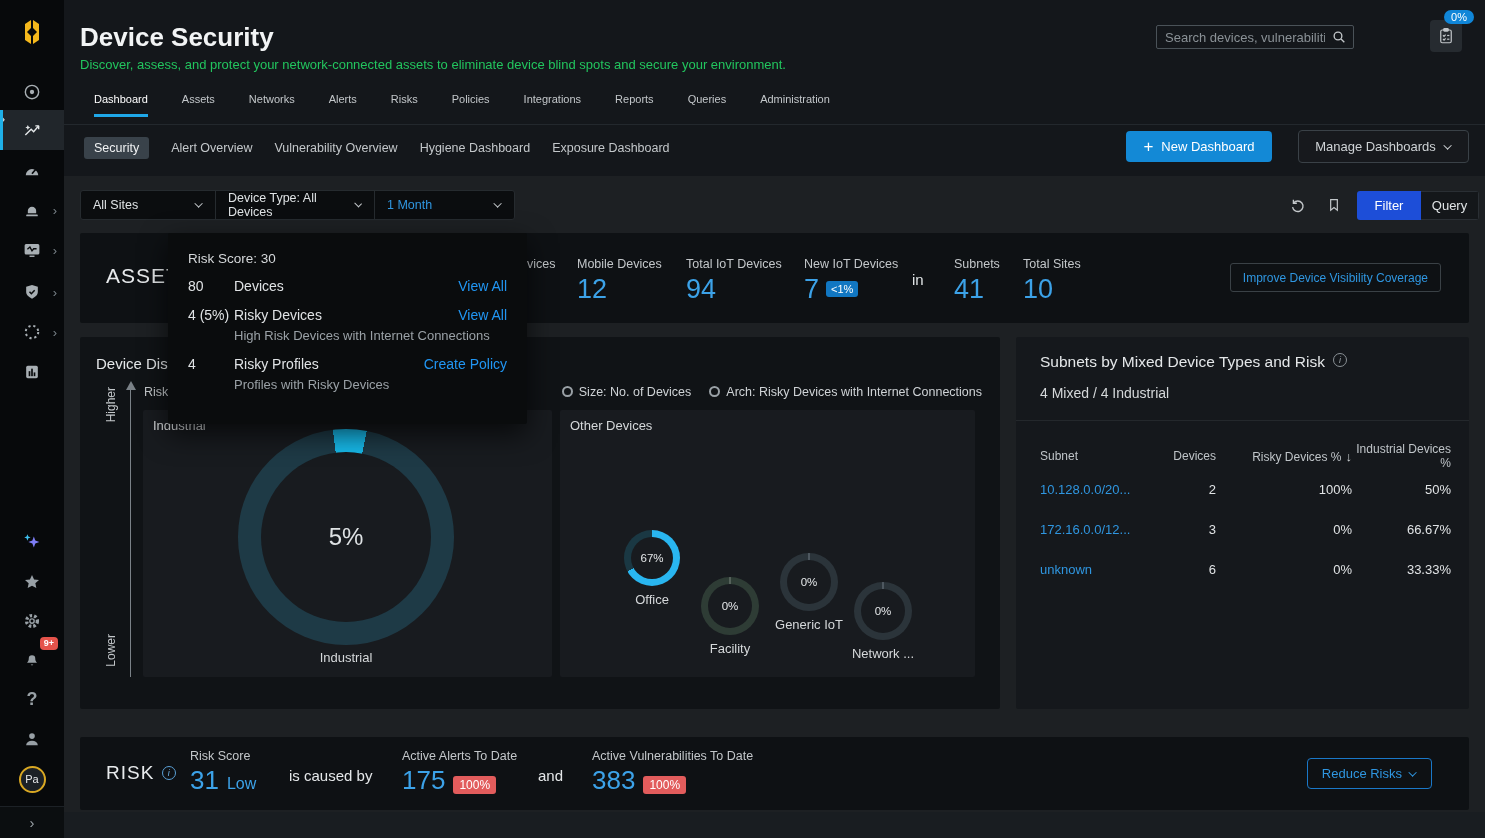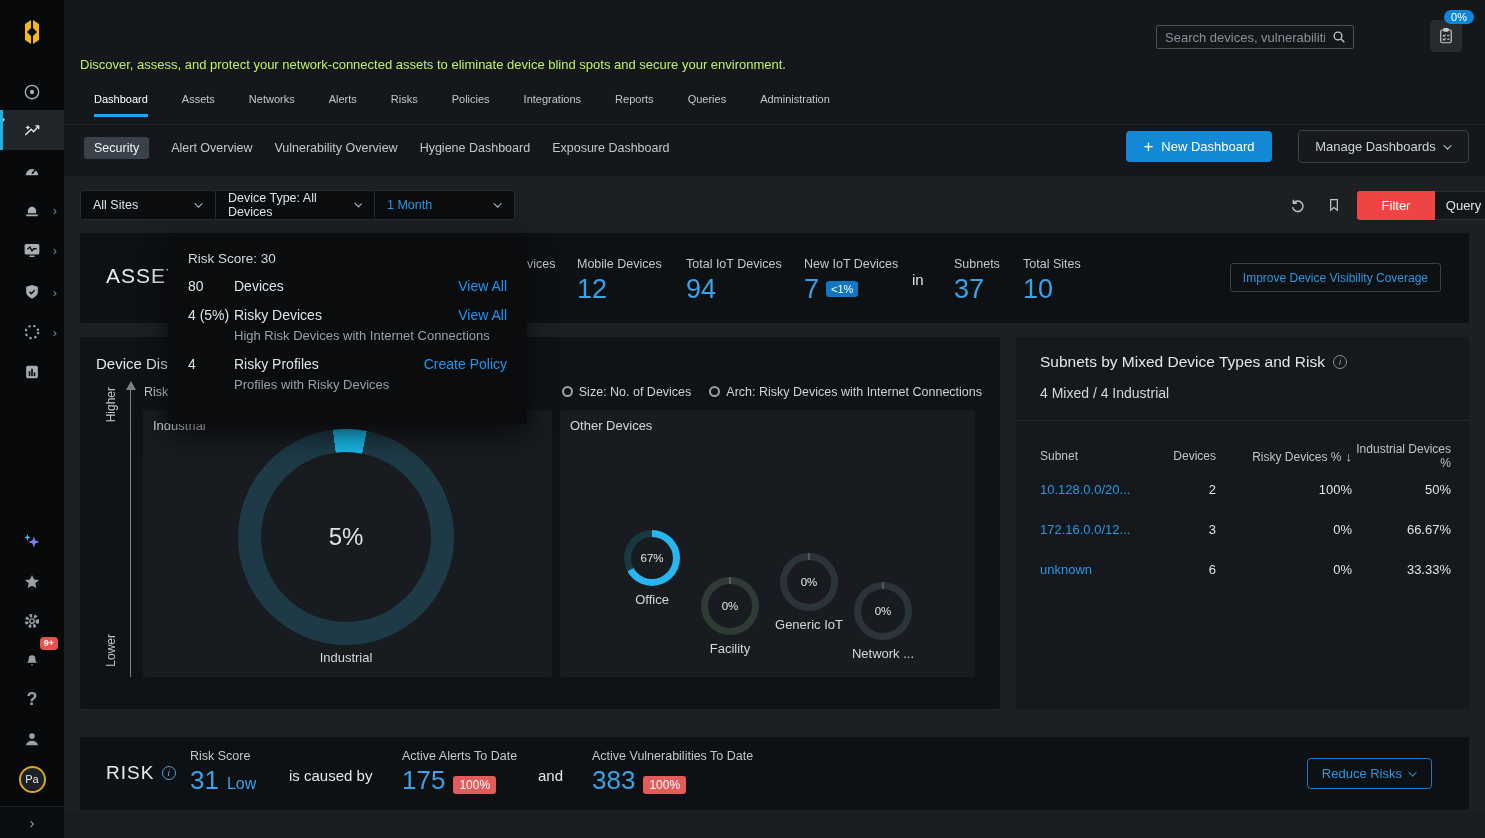--- a/index.html
+++ b/index.html
@@ -13,21 +13,21 @@
   .sb-item .chevr { position:absolute; right:7px; top:50%; transform:translateY(-50%); color:#778087; font-size:13px; }
   .sb-active { position:absolute; left:0; top:110px; width:64px; height:40px; background:#21262b; }
   .sb-active .bar { position:absolute; left:0; top:0; width:3px; height:40px; background:#1fb0e8; }
   .sb-badge { position:absolute; right:6px; top:-6px; background:#e5534b; color:#fff; font-size:9px; font-weight:bold; padding:1px 4px; border-radius:4px; line-height:11px; }
   .avatar { width:27px; height:27px; border-radius:50%; border:2px solid #d9a823; background:#1c2126; color:#e8eaec; font-size:11px; display:flex; align-items:center; justify-content:center; }
   .sb-footer { position:absolute; left:0; bottom:0; width:64px; height:32px; border-top:1px solid #1c2126; background:#0b0e10; display:flex; align-items:center; justify-content:center; color:#9aa1a6; font-size:15px; }
 
   
   .main-header { position:absolute; left:64px; top:0; width:1421px; height:176px; background:#14171b; }
   .page-title { position:absolute; left:16px; top:22px; font-size:26px; font-weight:600; color:#f2f4f5; }
-  .page-subtitle { position:absolute; left:16px; top:57px; font-size:13px; color:#bef264; }
+  .page-subtitle { position:absolute; left:16px; top:57px; font-size:13px; color:#22c55e; }
   .search-box { position:absolute; left:1053px; top:25px; width:237px; height:24px;padding-left:39px; }
   .search-box input { width:100%; height:100%; background:transparent; border:1px solid #4a5258; border-radius:2px; color:#b9bfc3; font-size:13px; padding:0 28px 0 8px; font-family:"Liberation Sans", sans-serif; outline:none; }
   .search-box input::placeholder { color:#8a9196; }
   .search-ic { position:absolute; right:7px; top:4px; }
   .coverage-btn { position:absolute; left:1366px; top:20px; width:32px; height:32px; background:#262b30; border-radius:4px; display:flex; align-items:center; justify-content:center; }
   .coverage-badge { position:absolute; right:-12px; top:-10px; background:#1086d8; color:#fff; font-size:11px; padding:1px 7px; border-radius:9px; }
   .nav-tabs { position:absolute; left:30px; top:93px; display:flex; gap:34px; font-size:11px; color:#c3c7ca; }
   .nav-tab { cursor:default; position:relative; padding-bottom:12px; }
   .nav-tab.active { color:#ffffff; }
   .nav-tab.active::after { content:""; position:absolute; left:0; right:0; bottom:0; height:3px; background:#1fa7e8; }
@@ -43,21 +43,21 @@
   
   .content { position:absolute; left:64px; top:176px; width:1421px; height:662px; background:#1d2023; }
 
   .filter-bar { position:absolute; left:16px; top:14px; height:30px; display:flex; background:#0b0d0f; border:1px solid #262b2f; border-radius:3px; font-size:12.5px; color:#dfe3e5; }
   .filter-seg { display:flex; align-items:center; justify-content:space-between; padding:0 12px; border-left:1px solid #262b2f; }
   .filter-seg:first-child { border-left:none; }
   .filter-seg .chev { margin-left:12px; color:#c3c7ca; }
   .seg-time { color:#2f96e0; }
   .tool-ic { position:absolute; top:18px; width:22px; height:22px; display:flex; align-items:center; justify-content:center; }
   .fq { position:absolute; left:1293px; top:15px; display:flex; height:29px; border-radius:3px; overflow:hidden; font-size:13px; }
-  .fq .f { width:78px; background:#ef4444; color:#fff; display:flex; align-items:center; justify-content:center; }
+  .fq .f { width:64px; background:#1d4ed8; color:#fff; display:flex; align-items:center; justify-content:center; }
   .fq .q { width:58px; background:#14171a; color:#dfe3e5; display:flex; align-items:center; justify-content:center; border:1px solid #2a2f34; border-left:none; }
 
   
   .band { position:absolute; left:16px; width:1389px; background:#0e1114; border-radius:2px; }
   .band-assets { top:57px; height:90px; }
   .band-risk { top:561px; height:73px; }
   .band-title { font-size:21px; letter-spacing:1px; color:#e8ebed; font-weight:500; }
 
   .stat { position:absolute; }
   .stat .lb { font-size:12.5px; color:#c3c7ca; white-space:nowrap; }
@@ -91,21 +91,21 @@
   .subpanel .plab { position:absolute; left:10px; top:8px; font-size:13px; color:#d5d8da; }
   .donut-big { position:absolute; left:95px; top:19px; width:216px; height:216px; border-radius:50%; background:conic-gradient(from -7deg, #17b8e8 0deg 18deg, #1e3a46 18deg 360deg); }
   .donut-big .hole { position:absolute; inset:23px; border-radius:50%; background:#181b1f; display:flex; align-items:center; justify-content:center; font-size:24px; color:#dfe3e5; }
   .donut-cap { position:absolute; left:95px; top:240px; width:216px; text-align:center; font-size:13px; color:#d5d8da; }
   .bubble { position:absolute; border-radius:50%; }
   .bubble .hole { position:absolute; inset:7px; border-radius:50%; background:#181b1f; display:flex; align-items:center; justify-content:center; font-size:11.5px; color:#e4e7e9; }
   .bubble-lab { position:absolute; font-size:13px; color:#d5d8da; text-align:center; }
 
   
   .panel-subnets { position:absolute; left:952px; top:161px; width:453px; height:372px; background:#15181c; border-radius:2px; }
-  .sn-title { position:absolute; left:24px; top:16px; font-size:15.5px; color:#e4e7e9; display:flex; align-items:center; gap:8px; }
+  .sn-title { position:absolute; left:24px; top:16px; font-size:15.5px; color:#e4e7e9; display:flex; align-items:flex-start; gap:8px; }
   .sn-sub { position:absolute; left:24px; top:48px; font-size:14px; color:#d5d8da; }
   .sn-div { position:absolute; left:0; top:83px; width:453px; height:1px; background:#24282c; }
   .sn-table { position:absolute; left:24px; right:18px; top:106px; }
   .sn-hrow { display:flex; font-size:12px; color:#bfc4c8; height:26px; align-items:center; }
   .sn-row { display:flex; font-size:13px; color:#e0e3e5; height:40px; align-items:center; }
   .c1 { width:112px; flex:none; }
   .c2 { width:64px; flex:none; text-align:right; }
   .c3 { width:136px; flex:none; text-align:right; }
   .c4 { flex:1; text-align:right; }
   .sn-link { color:#2f96e0; }
@@ -246,20 +246,21 @@
   <div class="sb-item" style="top:763px;">
     <div class="avatar">Pa</div>
   </div>
 
   <div class="sb-footer">
     <span>›</span>
   </div>
 </div>
 
 <div class="main-header">
+  <div class="page-title">Device Security</div>
   <div class="page-subtitle">Discover, assess, and protect your network-connected assets to eliminate device blind spots and secure your environment.</div>
 
   <div class="search-box">
     <input type="text" placeholder="Search devices, vulnerabilities, ip endpoi..." style="">
     <svg class="search-ic" width="16" height="16" viewBox="0 0 24 24" fill="none" stroke="#c3c7ca" stroke-width="2">
       <circle cx="10.5" cy="10.5" r="5.8"></circle>
         <line x1="15" y1="15" x2="20" y2="20"></line>
     </svg>
   </div>
 
@@ -363,21 +364,21 @@
       <div class="lb">New IoT Devices</div>
       <div class="vrow">
         <span class="vl">7</span>
         <span class="badge-blue">&lt;1%</span>
       </div>
     </div>
     <div style="position:absolute;left:832px;top:38px;font-size:15px;color:#dfe3e5;">in</div>
     <div class="stat" style="left:874px;top:24px;">
       <div class="lb">Subnets</div>
       <div class="vrow">
-          <span class="vl">37</span>
+          <span class="vl">41</span>
         </div>
     </div>
     <div class="stat" style="left:943px;top:24px;">
       <div class="lb">Total Sites</div>
       <div class="vrow">
           <span class="vl">10</span>
         </div>
     </div>
 
     <div class="btn-outline" style="position:absolute;right:28px;top:30px;height:29px;padding:0 12px;">Improve Device Visibility Coverage</div>

